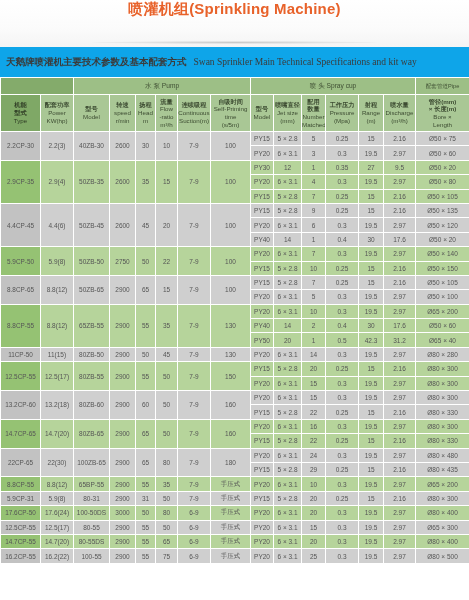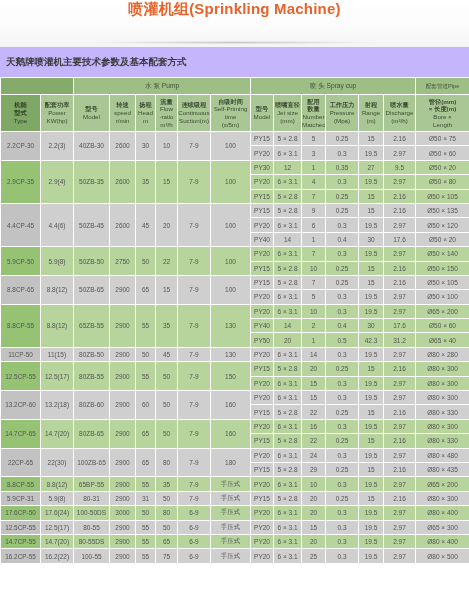--- a/index.html
+++ b/index.html
@@ -25,21 +25,21 @@
     text-shadow:0 1px 0 rgba(255,255,255,.8);
   }
   .title-rule{
     position:absolute;left:92px;right:92px;bottom:3px;height:3px;
     background:radial-gradient(ellipse at center,#c9c9c9 0%,#e4e4e4 45%,#ffffff 100%);
     border-radius:50%;
   }
 
   .subtitle-band{
     height:30px;display:flex;align-items:center;padding:0 6px;
-    background:#c4b5fd;
+    background:#0ea5e9;
   }
   .sub-cn{font-size:9.5px;font-weight:bold;color:#3b3b3b;white-space:nowrap;}
   .sub-en{font-size:9.5px;color:#3b3b3b;margin-left:7px;white-space:nowrap;
           font-family:"Liberation Serif","DejaVu Serif",serif;}
 
   
   table.spec{
     border-collapse:collapse;
     width:469px;
     table-layout:fixed;
@@ -91,20 +91,21 @@
 
 <div id="page">
 
   <div class="title-band">
     <div class="title-text">喷灌机组(Sprinkling Machine)</div>
     <div class="title-rule"></div>
   </div>
 
   <div class="subtitle-band">
     <span class="sub-cn">天鹅牌喷灌机主要技术参数及基本配套方式</span>
+    <span class="sub-en">Swan Sprinkler Main Technical Specifications and kit way</span>
   </div>
 
   <div class="wrap-table">
     <table class="spec">
       <colgroup id="cg">
           <col style="width: 40px;">
           <col style="width: 33px;">
           <col style="width: 36px;">
           <col style="width: 26px;">
           <col style="width: 20px;">

